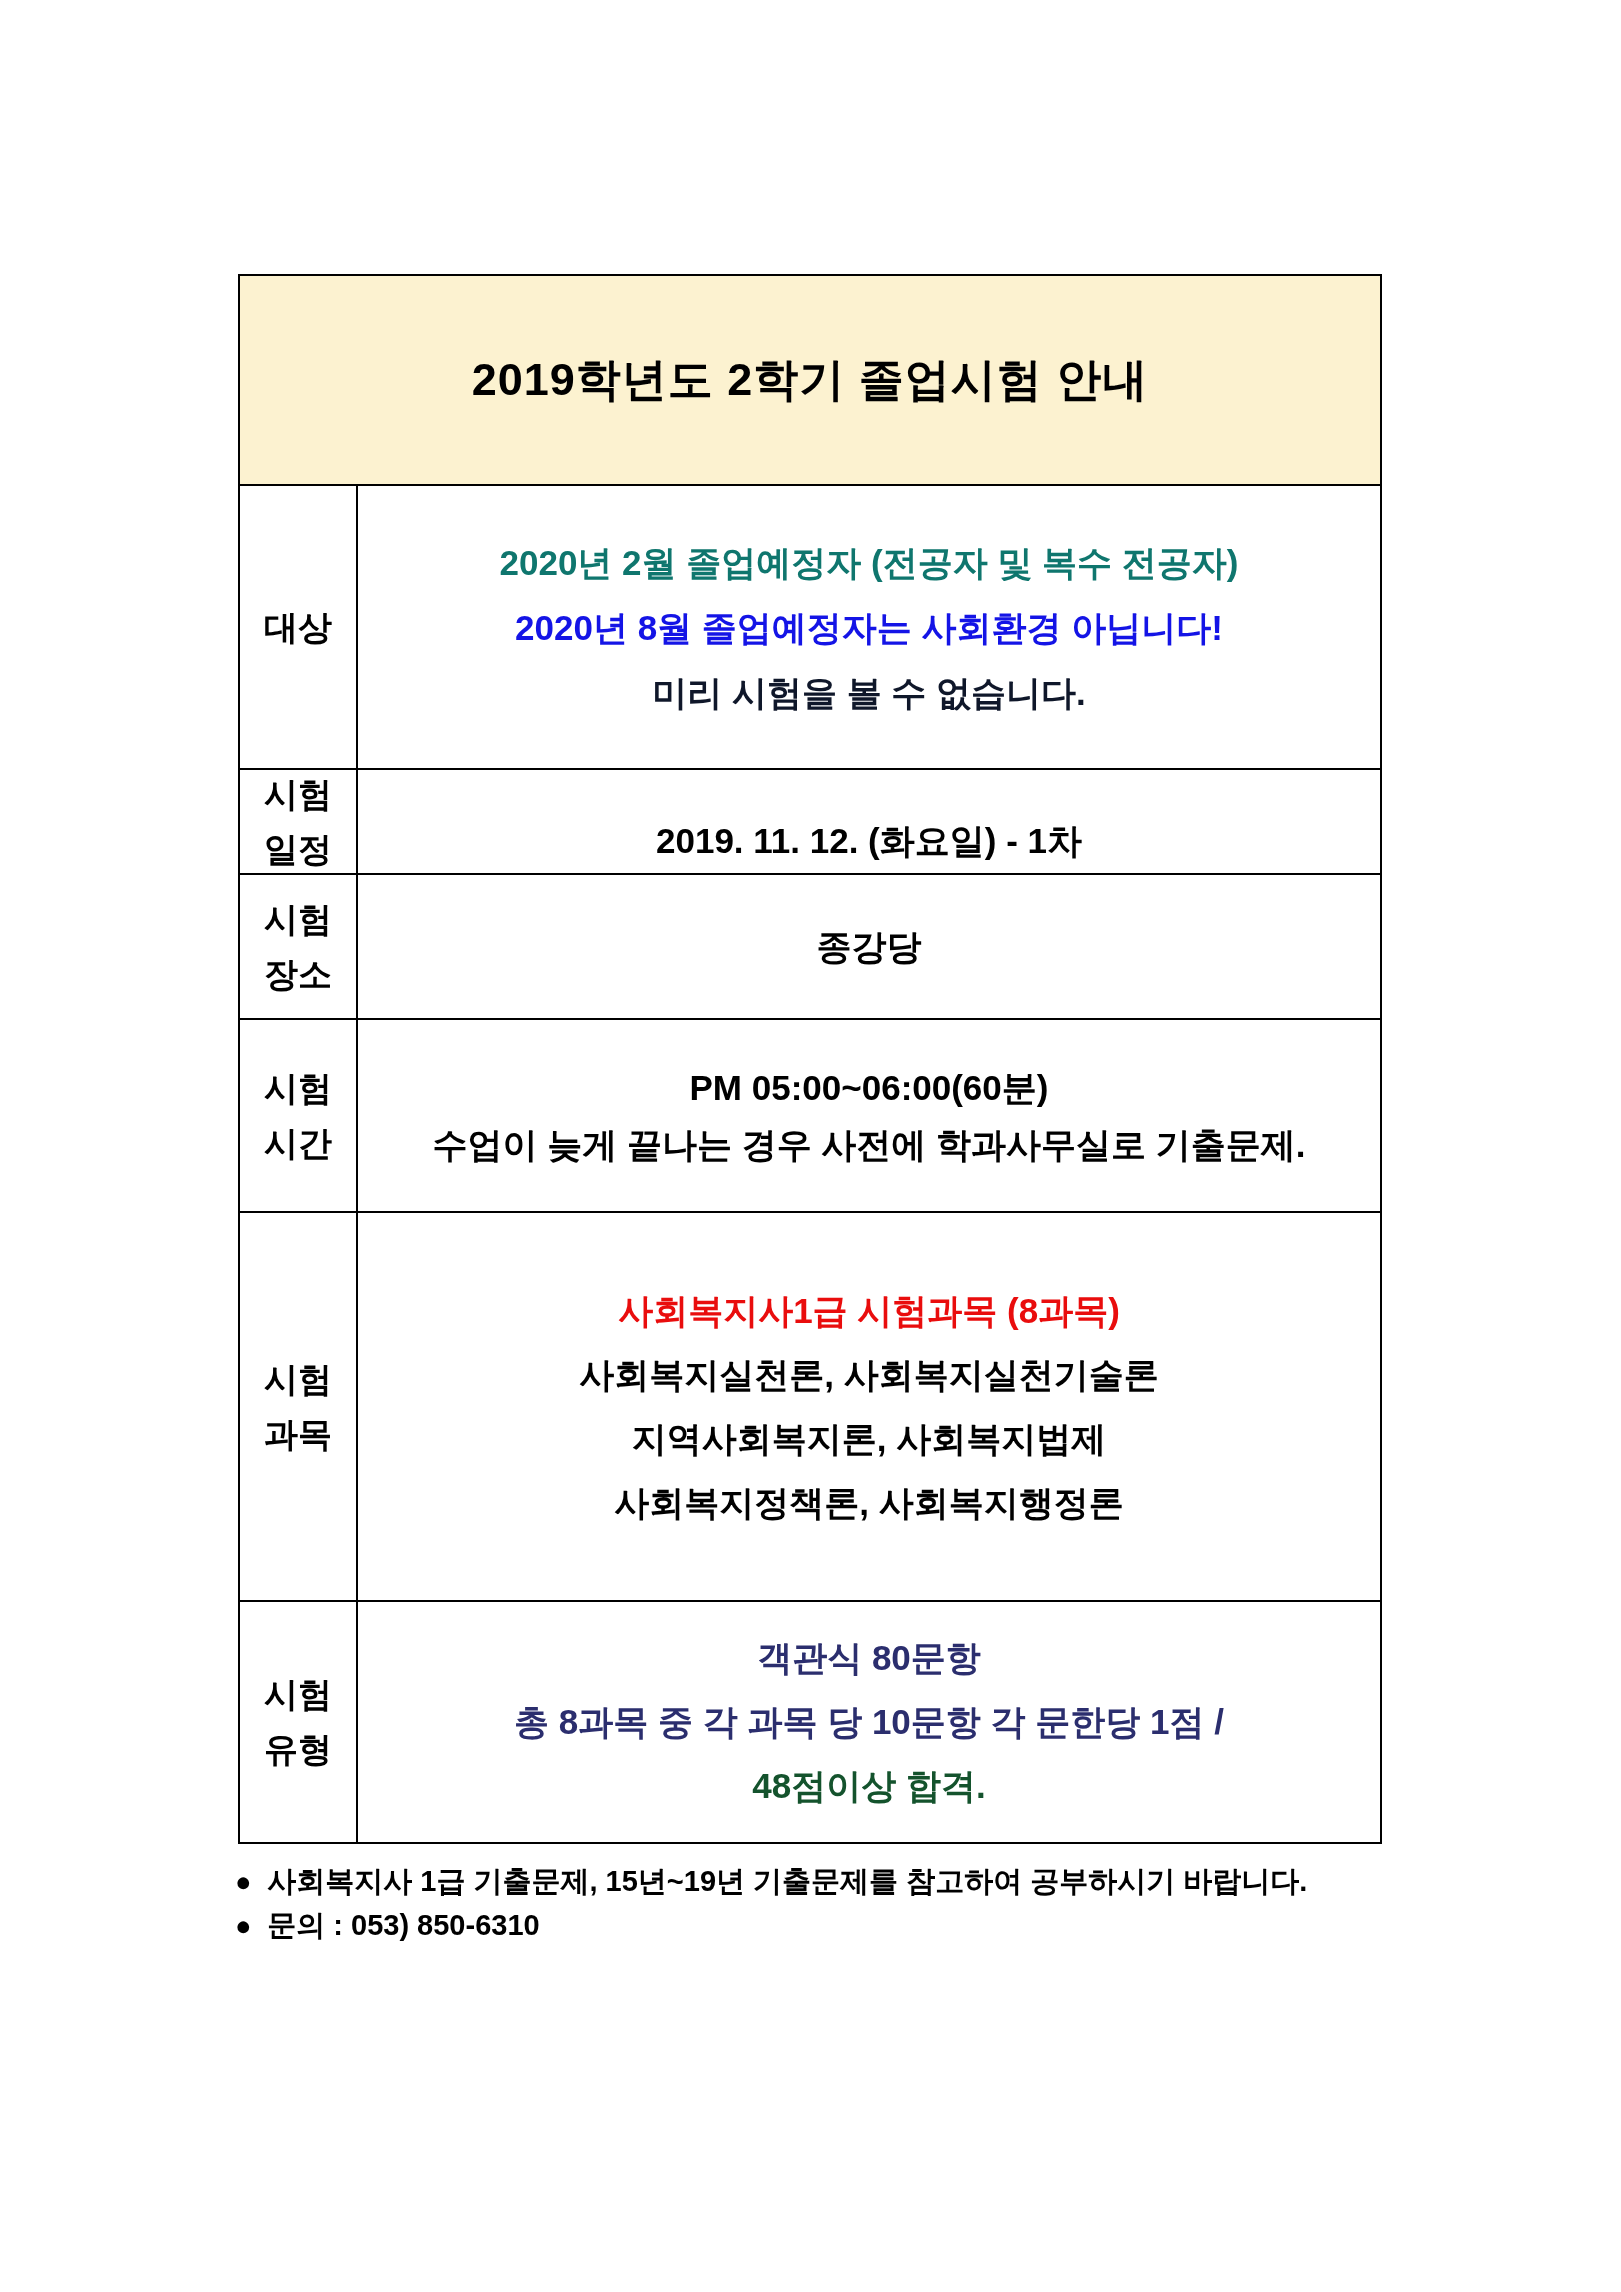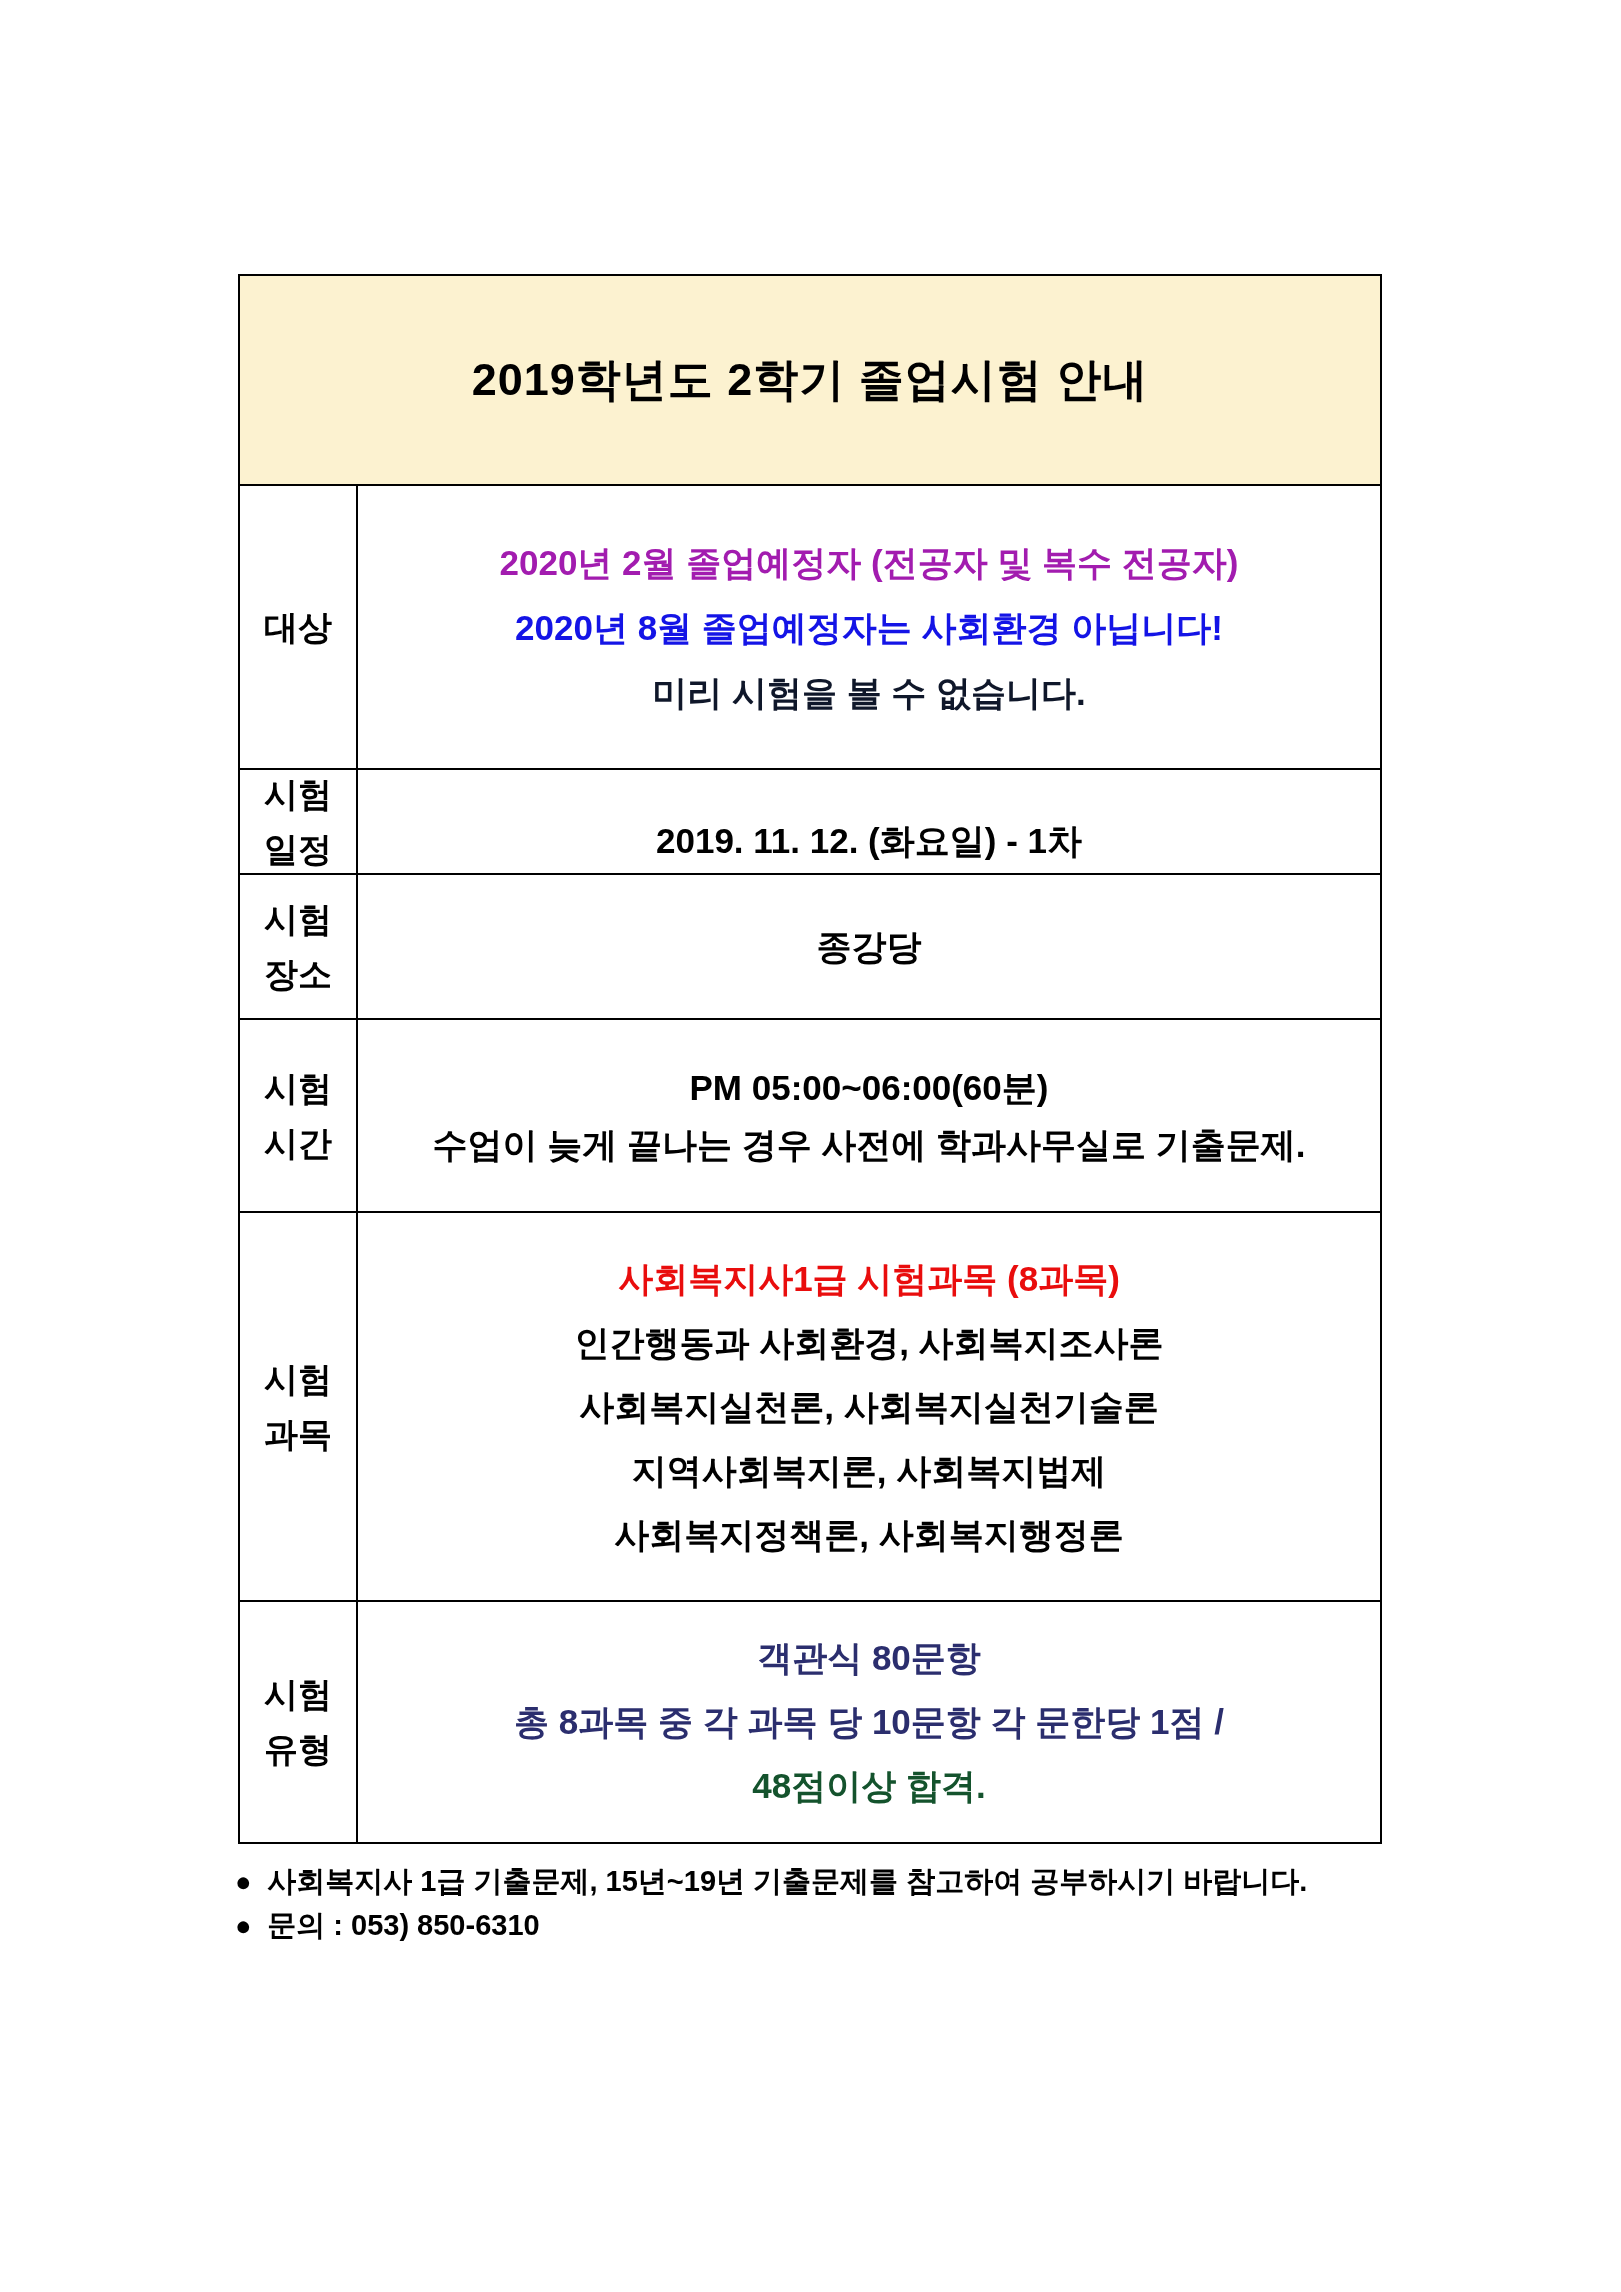--- a/index.html
+++ b/index.html
@@ -86,21 +86,21 @@
 
     <div class="row row-header" style="background-color: rgb(252, 242, 208);">
       <div class="title">2019학년도 2학기 졸업시험 안내</div>
     </div>
 
     <div class="row r-target">
       <div class="cell-label">
         <div>대상</div>
       </div>
       <div class="cell-content">
-        <div class="line" style="color: #a21caf;">2020년 2월 졸업예정자 (전공자 및 복수 전공자)</div>
+        <div class="line" style="color: #0f766e;">2020년 2월 졸업예정자 (전공자 및 복수 전공자)</div>
         <div class="line" style="color: rgb(20, 20, 230);">2020년 8월 졸업예정자는 사회환경 아닙니다!</div>
         <div class="line" style="color: #0f172a;">미리 시험을 볼 수 없습니다.</div>
       </div>
     </div>
 
     <div class="row r-date">
       <div class="cell-label">
         <div>시험</div>
         <div>일정</div>
       </div>
@@ -130,21 +130,20 @@
       </div>
     </div>
 
     <div class="row r-subjects">
       <div class="cell-label">
         <div>시험</div>
         <div>과목</div>
       </div>
       <div class="cell-content">
         <div class="line" style="color: rgb(233, 13, 13);">사회복지사1급 시험과목 (8과목)</div>
-        <div class="line">인간행동과 사회환경, 사회복지조사론</div>
         <div class="line">사회복지실천론, 사회복지실천기술론</div>
         <div class="line">지역사회복지론, 사회복지법제</div>
         <div class="line">사회복지정책론, 사회복지행정론</div>
       </div>
     </div>
 
     <div class="row r-type">
       <div class="cell-label">
         <div>시험</div>
         <div>유형</div>

